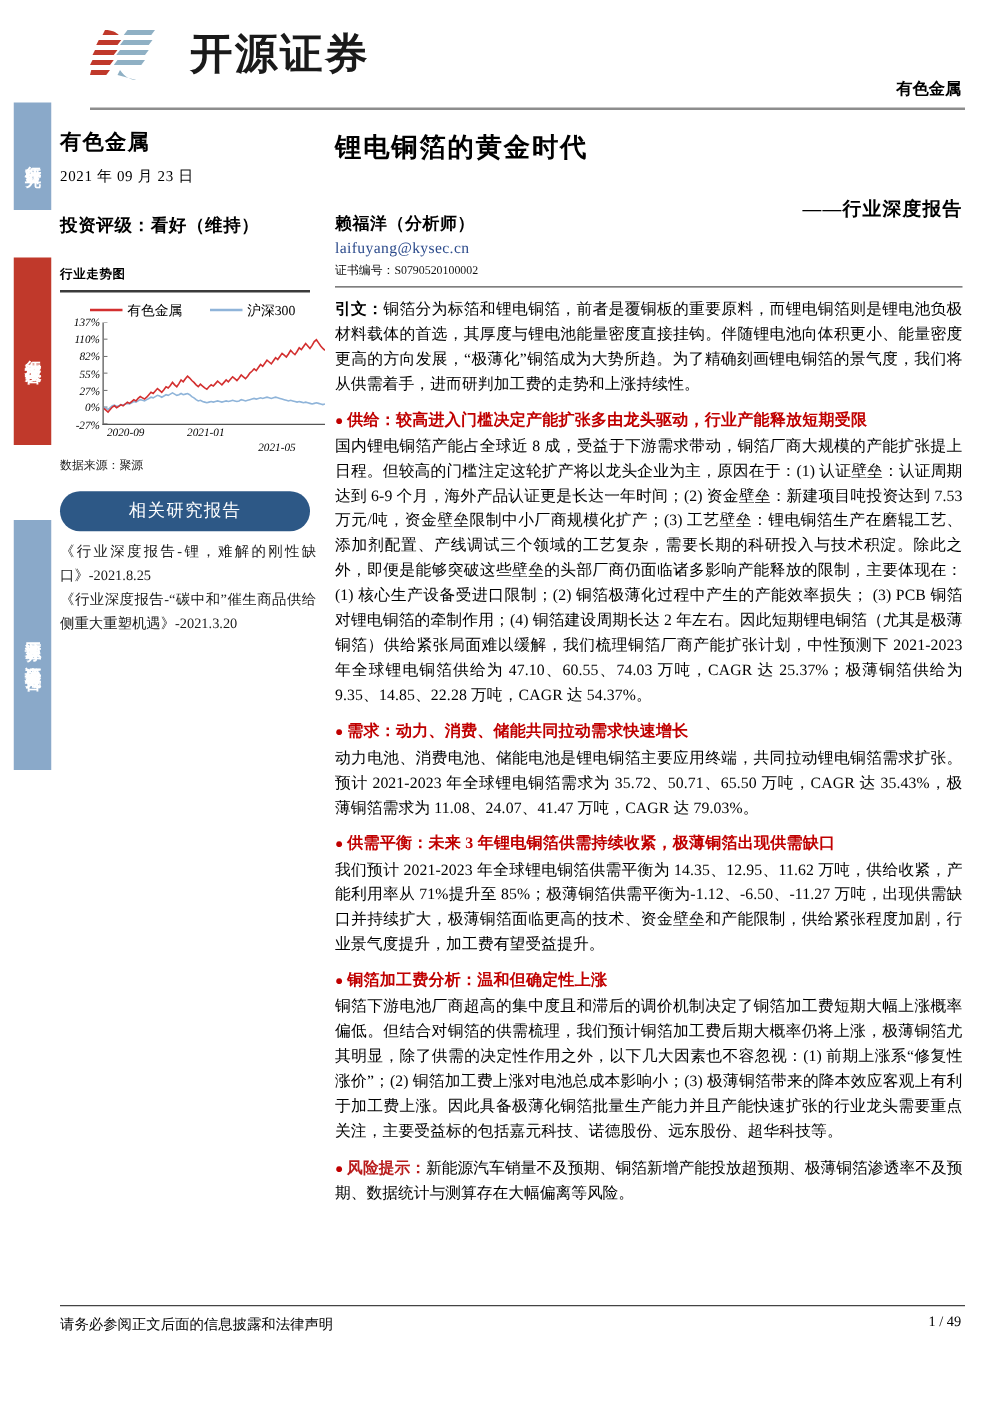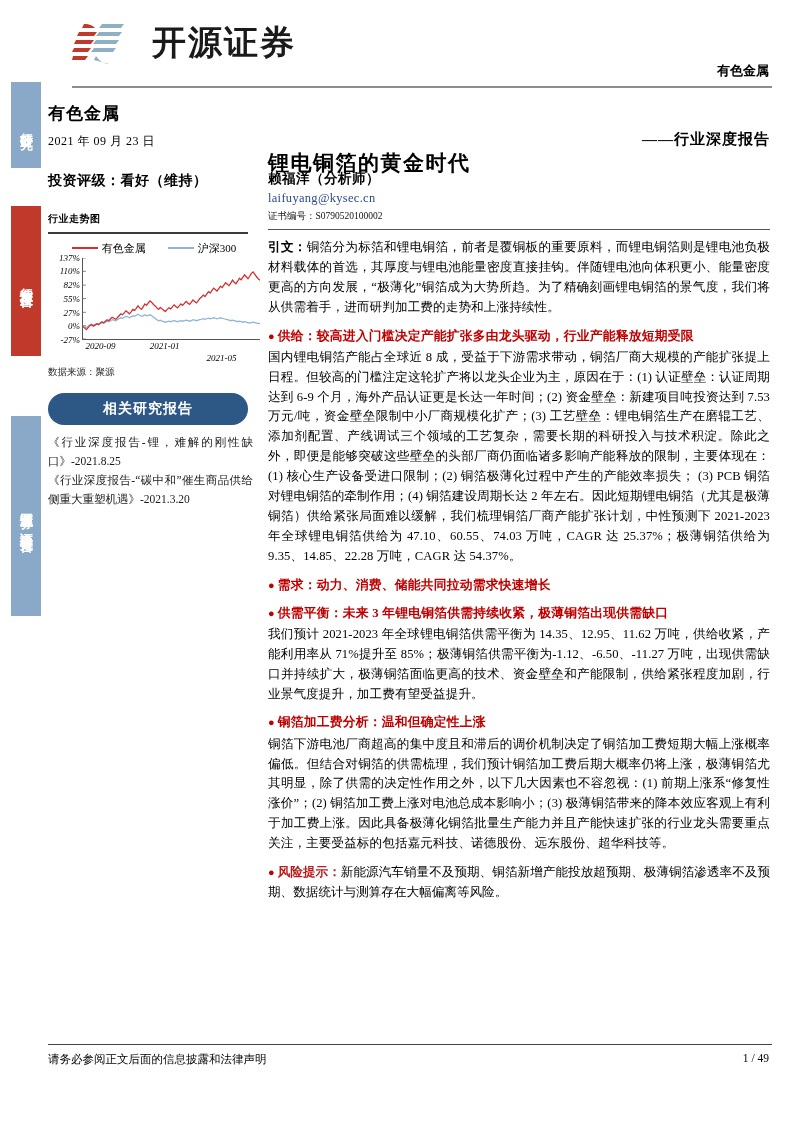--- a/index.html
+++ b/index.html
@@ -82,21 +82,21 @@
     box-sizing:border-box;
   }
   .plot svg{display:block;width:100%;height:100%;}
   .x-labels{position:absolute;left:34px;right:0;top:84px;height:12px;}
   .x-labels span{position:absolute;font-size:9px;line-height:9px;}
   .src-note{font-size:9.5px;margin-top:8px;color:#222;}
 
   
   .rr-banner{
     margin-top:14px;width:200px;height:32px;border-radius:16px;
-    background:#2d5886;color:#fff;font-weight:bold;font-size:14px;
+    background:#2d5886;color:#fff;font-weight:normal;font-size:14px;
     display:flex;align-items:center;justify-content:center;letter-spacing:1px;
   }
   .rr-list{margin-top:8px;width:205px;}
   .rr-item{font-size:11.5px;line-height:1.65;color:#1a1a1a;text-align:justify;}
 
   
   .main{
     position:absolute;left:268px;top:170px;width:502px;
   }
   .analyst-name{font-size:13.5px;font-weight:bold;letter-spacing:0.5px;}
@@ -159,22 +159,22 @@
           <path d="M24 36 C28 42 33 44 37 44 L22 40 Z"></path>
         </g>
       </svg>
     </div>
     <div class="logo-text">开源证券</div>
   </div>
   <div class="hdr-right">有色金属</div>
   <div class="hdr-rule"></div>
 
   <div style="position:absolute;left:268px;top:104px;width:502px;">
+    <div style="font-size:21px;font-weight:bold;letter-spacing:1.5px;">锂电铜箔的黄金时代</div>
     <div style="font-size:15px;font-weight:bold;text-align:right;margin-top:26px;letter-spacing:1px;">——行业深度报告</div>
-    <div style="font-size:21px;font-weight:bold;letter-spacing:1.5px;">锂电铜箔的黄金时代</div>
   </div>
 
   <div class="leftcol">
     <div class="lc-industry">有色金属</div>
     <div class="lc-date">2021 年 09 月 23 日</div>
     <div class="lc-rating">投资评级：看好（维持）</div>
     <div class="lc-trend">行业走势图</div>
     <div class="lc-hr"></div>
 
     <div class="chart-box">
@@ -239,20 +239,21 @@
     <div class="main-hr"></div>
 
     <p class="para">
       <span class="lead-label">引文：</span><span>铜箔分为标箔和锂电铜箔，前者是覆铜板的重要原料，而锂电铜箔则是锂电池负极材料载体的首选，其厚度与锂电池能量密度直接挂钩。伴随锂电池向体积更小、能量密度更高的方向发展，“极薄化”铜箔成为大势所趋。为了精确刻画锂电铜箔的景气度，我们将从供需着手，进而研判加工费的走势和上涨持续性。</span>
     </p>
 
     <div id="sections">
         <h4 class="redhead"><span class="bullet">●</span><span>供给：较高进入门槛决定产能扩张多由龙头驱动，行业产能释放短期受限</span></h4>
         <p class="para">国内锂电铜箔产能占全球近 8 成，受益于下游需求带动，铜箔厂商大规模的产能扩张提上日程。但较高的门槛注定这轮扩产将以龙头企业为主，原因在于：(1) 认证壁垒：认证周期达到 6-9 个月，海外产品认证更是长达一年时间；(2) 资金壁垒：新建项目吨投资达到 7.53 万元/吨，资金壁垒限制中小厂商规模化扩产；(3) 工艺壁垒：锂电铜箔生产在磨辊工艺、添加剂配置、产线调试三个领域的工艺复杂，需要长期的科研投入与技术积淀。除此之外，即便是能够突破这些壁垒的头部厂商仍面临诸多影响产能释放的限制，主要体现在：(1) 核心生产设备受进口限制；(2) 铜箔极薄化过程中产生的产能效率损失； (3) PCB 铜箔对锂电铜箔的牵制作用；(4) 铜箔建设周期长达 2 年左右。因此短期锂电铜箔（尤其是极薄铜箔）供给紧张局面难以缓解，我们梳理铜箔厂商产能扩张计划，中性预测下 2021-2023 年全球锂电铜箔供给为 47.10、60.55、74.03 万吨，CAGR 达 25.37%；极薄铜箔供给为 9.35、14.85、22.28 万吨，CAGR 达 54.37%。</p>
         <h4 class="redhead"><span class="bullet">●</span><span>需求：动力、消费、储能共同拉动需求快速增长</span></h4>
+        <p class="para">动力电池、消费电池、储能电池是锂电铜箔主要应用终端，共同拉动锂电铜箔需求扩张。预计 2021-2023 年全球锂电铜箔需求为 35.72、50.71、65.50 万吨，CAGR 达 35.43%，极薄铜箔需求为 11.08、24.07、41.47 万吨，CAGR 达 79.03%。</p>
         <h4 class="redhead"><span class="bullet">●</span><span>供需平衡：未来 3 年锂电铜箔供需持续收紧，极薄铜箔出现供需缺口</span></h4>
         <p class="para">我们预计 2021-2023 年全球锂电铜箔供需平衡为 14.35、12.95、11.62 万吨，供给收紧，产能利用率从 71%提升至 85%；极薄铜箔供需平衡为-1.12、-6.50、-11.27 万吨，出现供需缺口并持续扩大，极薄铜箔面临更高的技术、资金壁垒和产能限制，供给紧张程度加剧，行业景气度提升，加工费有望受益提升。</p>
         <h4 class="redhead"><span class="bullet">●</span><span>铜箔加工费分析：温和但确定性上涨</span></h4>
         <p class="para">铜箔下游电池厂商超高的集中度且和滞后的调价机制决定了铜箔加工费短期大幅上涨概率偏低。但结合对铜箔的供需梳理，我们预计铜箔加工费后期大概率仍将上涨，极薄铜箔尤其明显，除了供需的决定性作用之外，以下几大因素也不容忽视：(1) 前期上涨系“修复性涨价”；(2) 铜箔加工费上涨对电池总成本影响小；(3) 极薄铜箔带来的降本效应客观上有利于加工费上涨。因此具备极薄化铜箔批量生产能力并且产能快速扩张的行业龙头需要重点关注，主要受益标的包括嘉元科技、诺德股份、远东股份、超华科技等。</p>
       </div>
 
     <p class="risk-line">
       <span class="bullet">●</span><span class="risk-label">风险提示：</span><span>新能源汽车销量不及预期、铜箔新增产能投放超预期、极薄铜箔渗透率不及预期、数据统计与测算存在大幅偏离等风险。</span>
     </p>
   </div>

